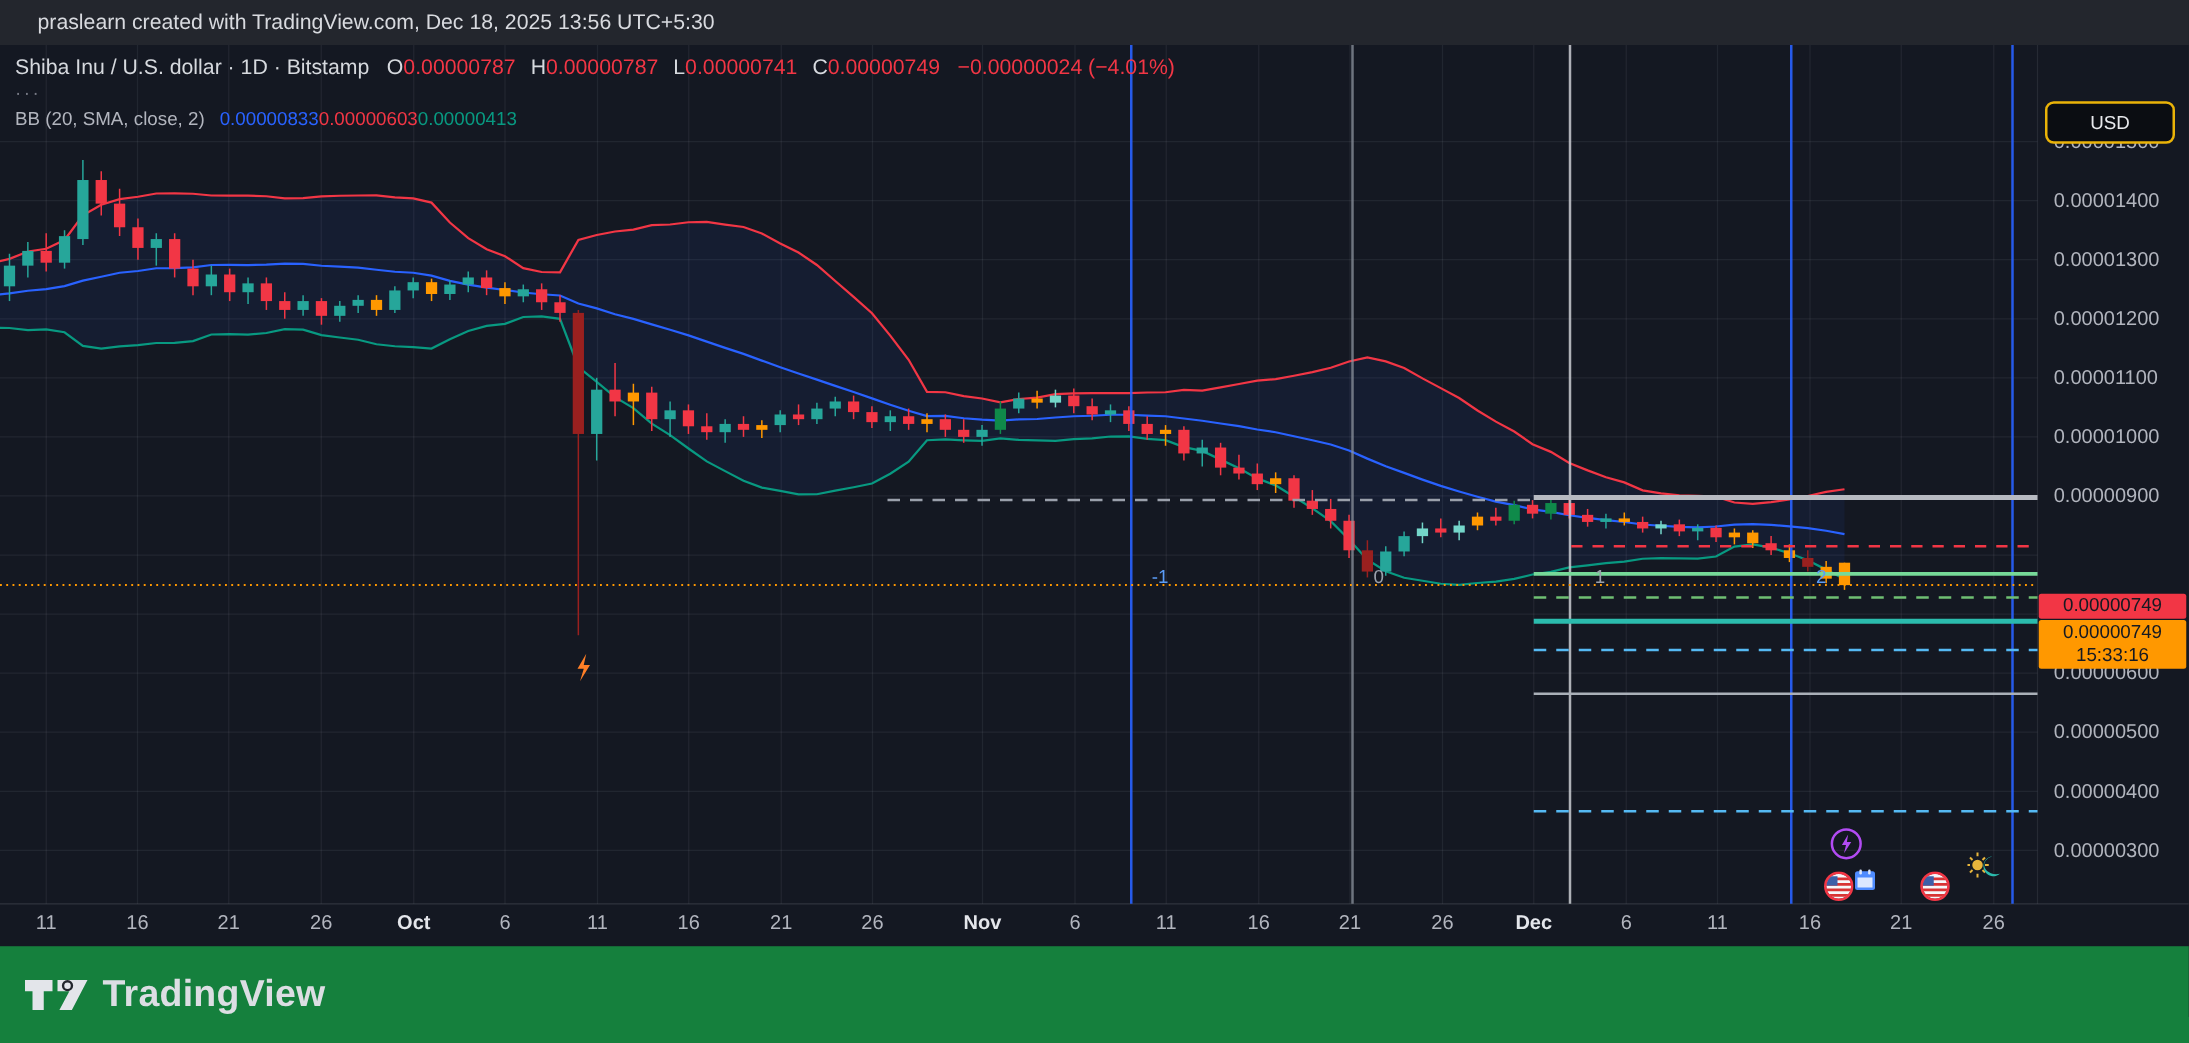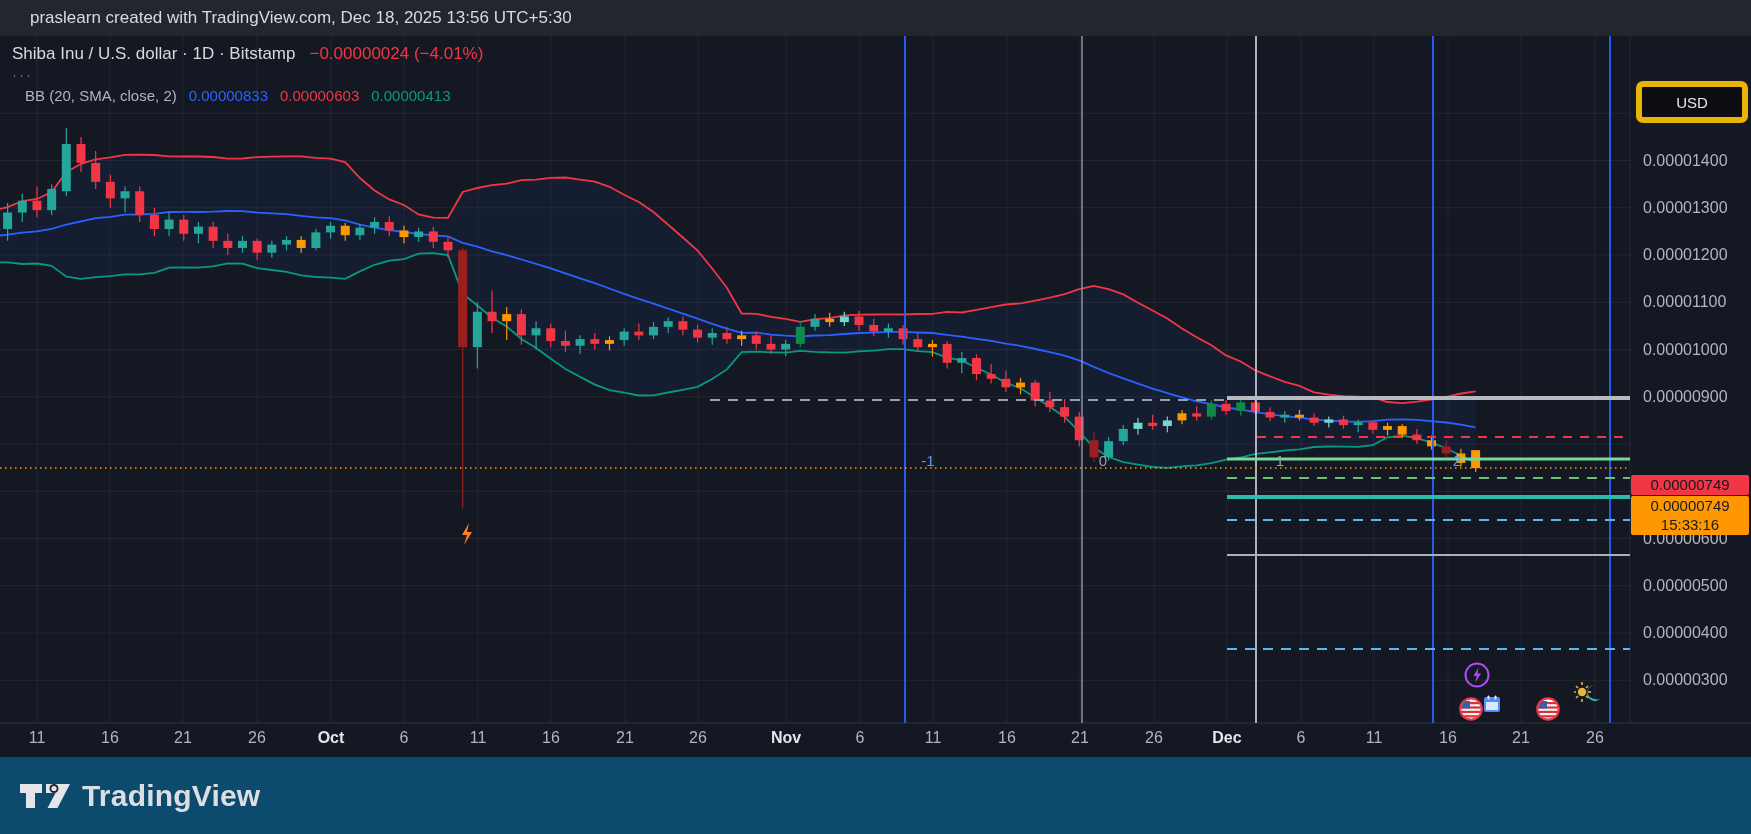--- a/index.html
+++ b/index.html
@@ -10,29 +10,29 @@
   #chart-wrap{left:0;top:36px;width:1751px;height:721px;background:#141822;}
   #chart-svg{position:absolute;left:0;top:0;}
   #legend{left:12px;top:8px;color:#d6d9de;}
   .lg-row1{font-size:17px;display:flex;align-items:baseline;gap:14px;white-space:nowrap;justify-content:space-between;}
   .lg-title{color:#d6d9de;}
   .ohlc{display:flex;gap:12px;}
   .ohlc span b{font-weight:400;color:#d6d9de;}
   .ohlc span i{font-style:normal;color:#f23645;}
   .lg-change{color:#f23645;}
   .lg-row2{font-size:15px;color:#787b86;margin-top:2px;letter-spacing:2px;}
-  .lg-row3{font-size:15px;color:#b2b5be;margin-top:4px;display:flex;gap:12px;white-space:nowrap;margin-left:13px;}
+  .lg-row3{font-size:15px;color:#b2b5be;margin-top:4px;display:flex;gap:12px;white-space:nowrap;}
   .lg-row3 .bbv{font-weight:400;}
-  #usd-button{left:1636px;top:45px;width:100px;height:30px;background:#0b0d12;border:6px solid #eab308;
+  #usd-button{left:1636px;top:45px;width:100px;height:30px;background:#0b0d12;border:2px solid #eab308;
     border-radius:7px;color:#e8e9ed;font-size:15px;display:flex;align-items:center;justify-content:center;}
   .price-label{left:1631px;width:118px;box-sizing:border-box;border-radius:2px;color:#161a22;
     font-size:15px;text-align:center;}
   #last-price-label{top:439px;height:20px;line-height:20px;background:#f23645;}
   #countdown-label{top:460px;height:39px;background:#ff9800;line-height:19px;font-weight:400;}
-  #bottom-bar{left:0;top:757px;width:1751px;height:77px;background:#0c4a6e;display:flex;align-items:center;}
+  #bottom-bar{left:0;top:757px;width:1751px;height:77px;background:#15803d;display:flex;align-items:center;}
   #tv-logo{display:flex;align-items:center;gap:10px;margin-left:18px;}
   #tv-logo .logo-text{color:#dcdee3;font-size:30px;font-weight:bold;letter-spacing:0.2px;}
   .event-icon{border-radius:50%;box-sizing:border-box;display:flex;align-items:center;justify-content:center;}
 </style>
 </head>
 <body>
 
 <div id="top-bar" class="abs">
   <span>praslearn created with TradingView.com, Dec 18, 2025 13:56 UTC+5:30</span>
 </div>
@@ -382,26 +382,32 @@
         <text x="1374" y="707" fill="#b2b5be" font-size="16" text-anchor="middle" font-weight="normal" font-family="&quot;Liberation Sans&quot;, sans-serif">11</text>
         <text x="1448" y="707" fill="#b2b5be" font-size="16" text-anchor="middle" font-weight="normal" font-family="&quot;Liberation Sans&quot;, sans-serif">16</text>
         <text x="1521" y="707" fill="#b2b5be" font-size="16" text-anchor="middle" font-weight="normal" font-family="&quot;Liberation Sans&quot;, sans-serif">21</text>
         <text x="1595" y="707" fill="#b2b5be" font-size="16" text-anchor="middle" font-weight="normal" font-family="&quot;Liberation Sans&quot;, sans-serif">26</text>
       </g>
     </svg>
 
   <div id="legend" class="abs">
     <div class="lg-row1">
       <span class="lg-title">Shiba Inu / U.S. dollar · 1D · Bitstamp</span>
+      <span class="ohlc" id="ohlc-values">
+          <span><b>O</b><i>0.00000787</i></span>
+          <span><b>H</b><i>0.00000787</i></span>
+          <span><b>L</b><i>0.00000741</i></span>
+          <span><b>C</b><i>0.00000749</i></span>
+        </span>
       <span class="lg-change">−0.00000024 (−4.01%)</span>
     </div>
     <div class="lg-row2">···</div>
     <div class="lg-row3">
       <span>BB (20, SMA, close, 2)</span>
-      <span id="bb-values" style="display: flex; gap: 12px; text-align: center;">
+      <span id="bb-values" style="display: flex;  text-align: center;">
           <span class="bbv" style="color: rgb(41, 98, 255);">0.00000833</span>
           <span class="bbv" style="color: rgb(242, 54, 69);">0.00000603</span>
           <span class="bbv" style="color: rgb(8, 153, 129);">0.00000413</span>
         </span>
     </div>
   </div>
 
   <div id="usd-button" class="abs">
     <span>USD</span>
   </div>

